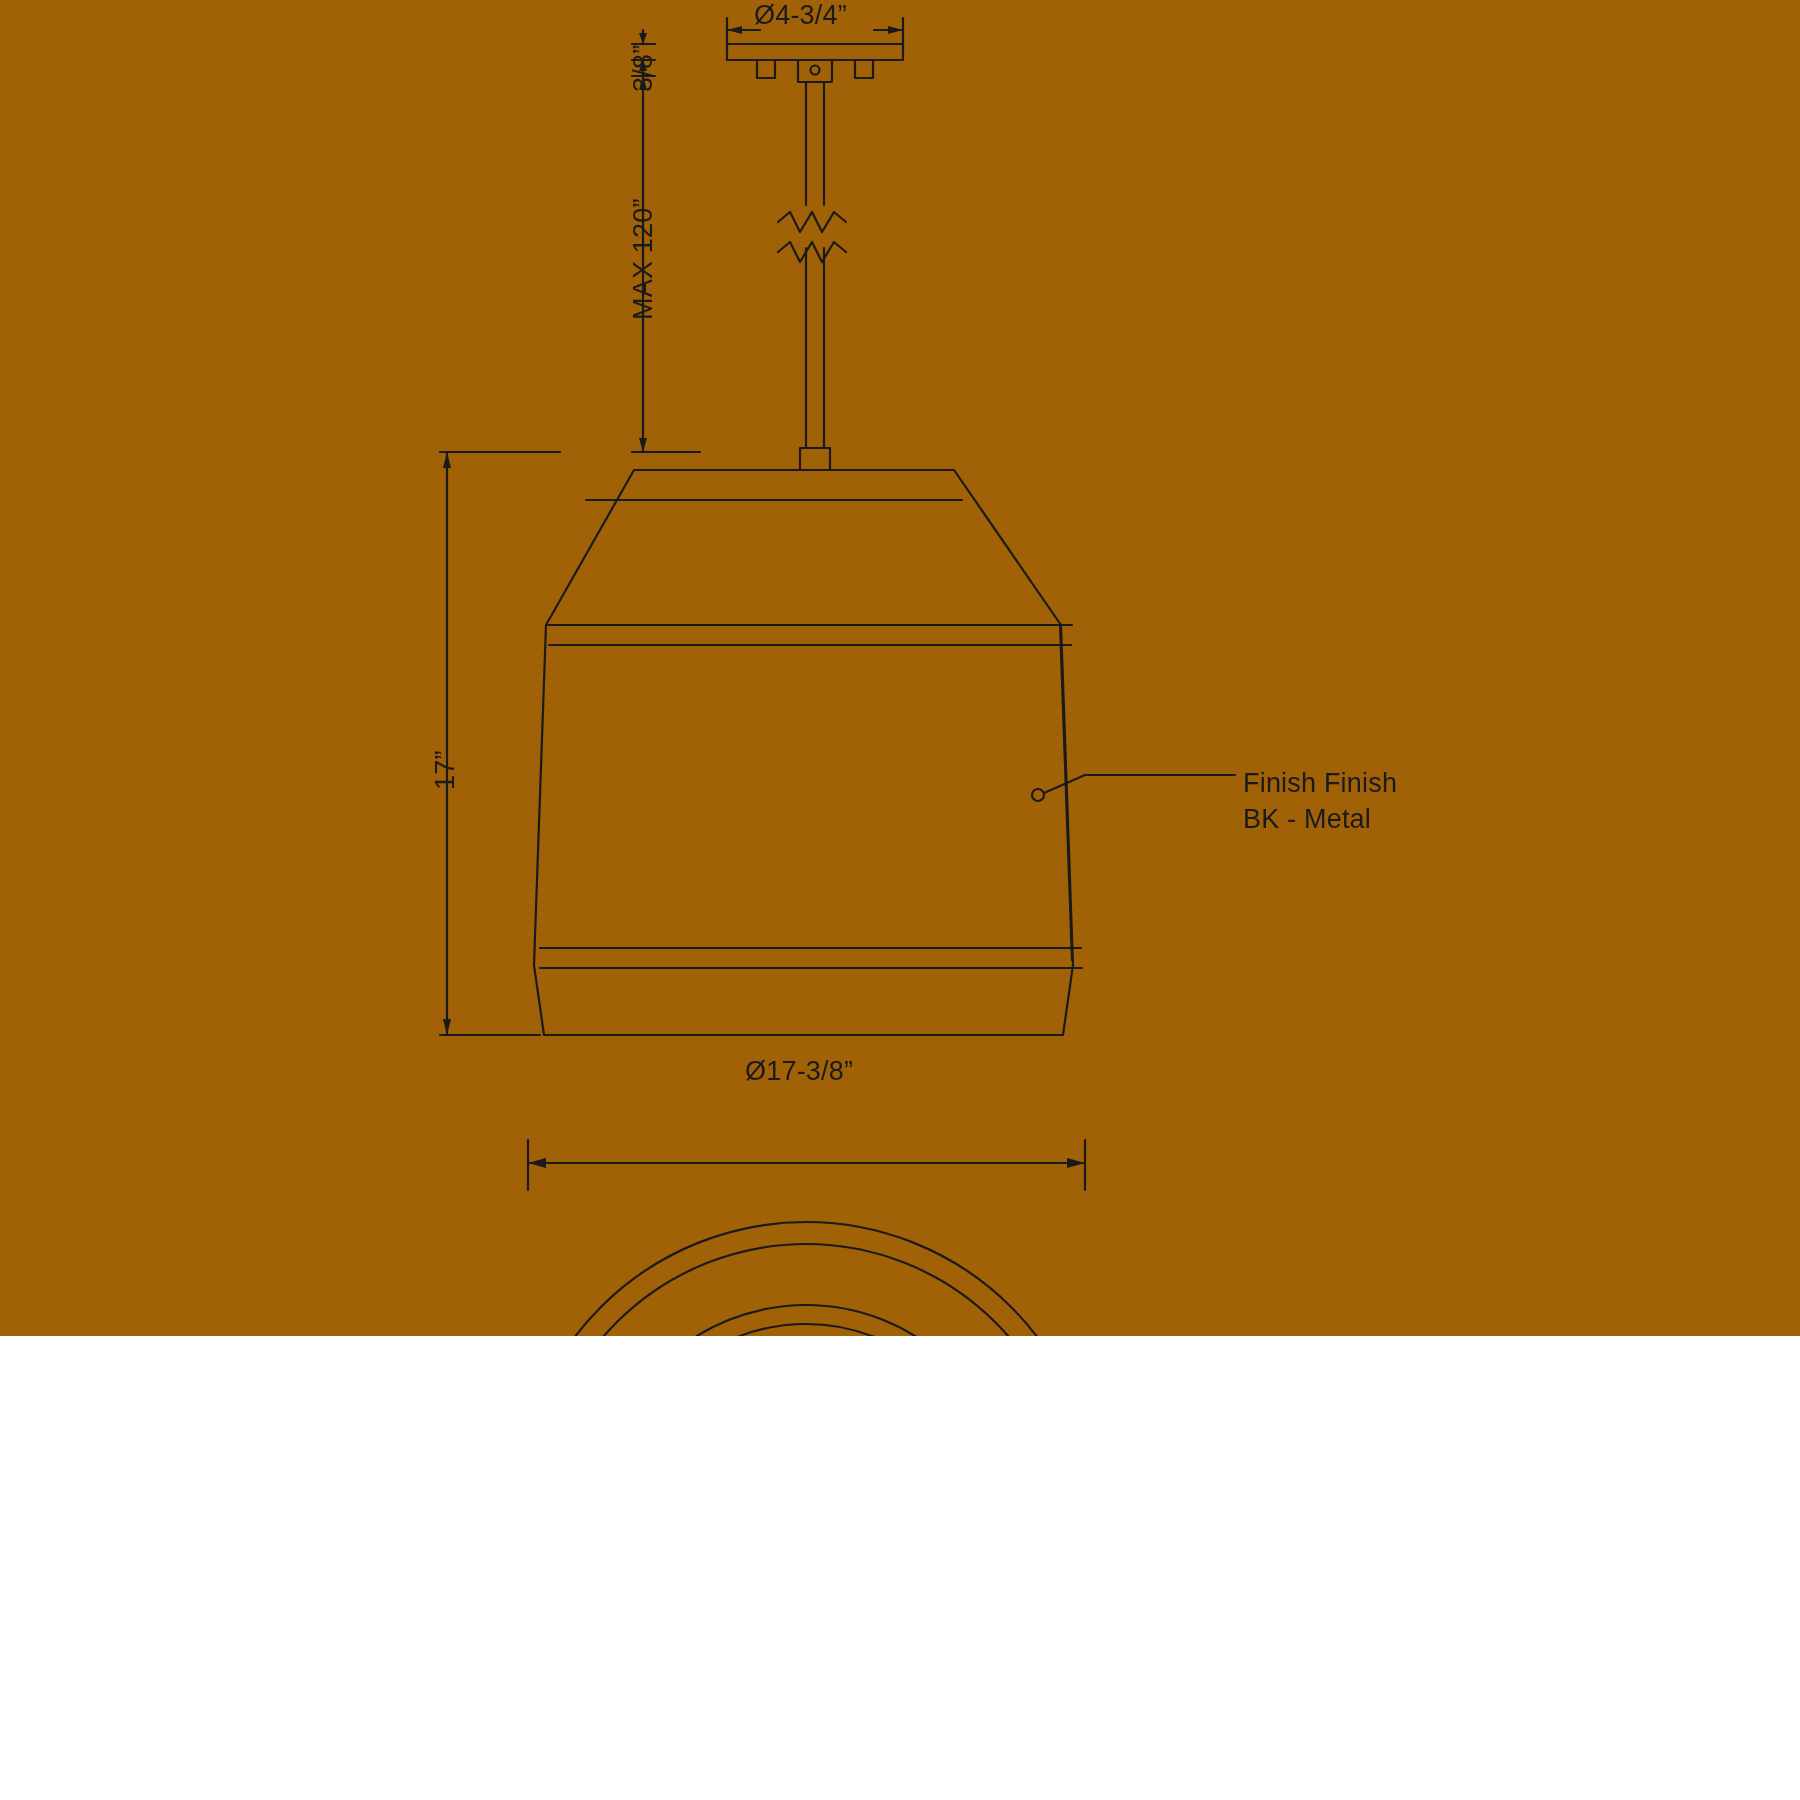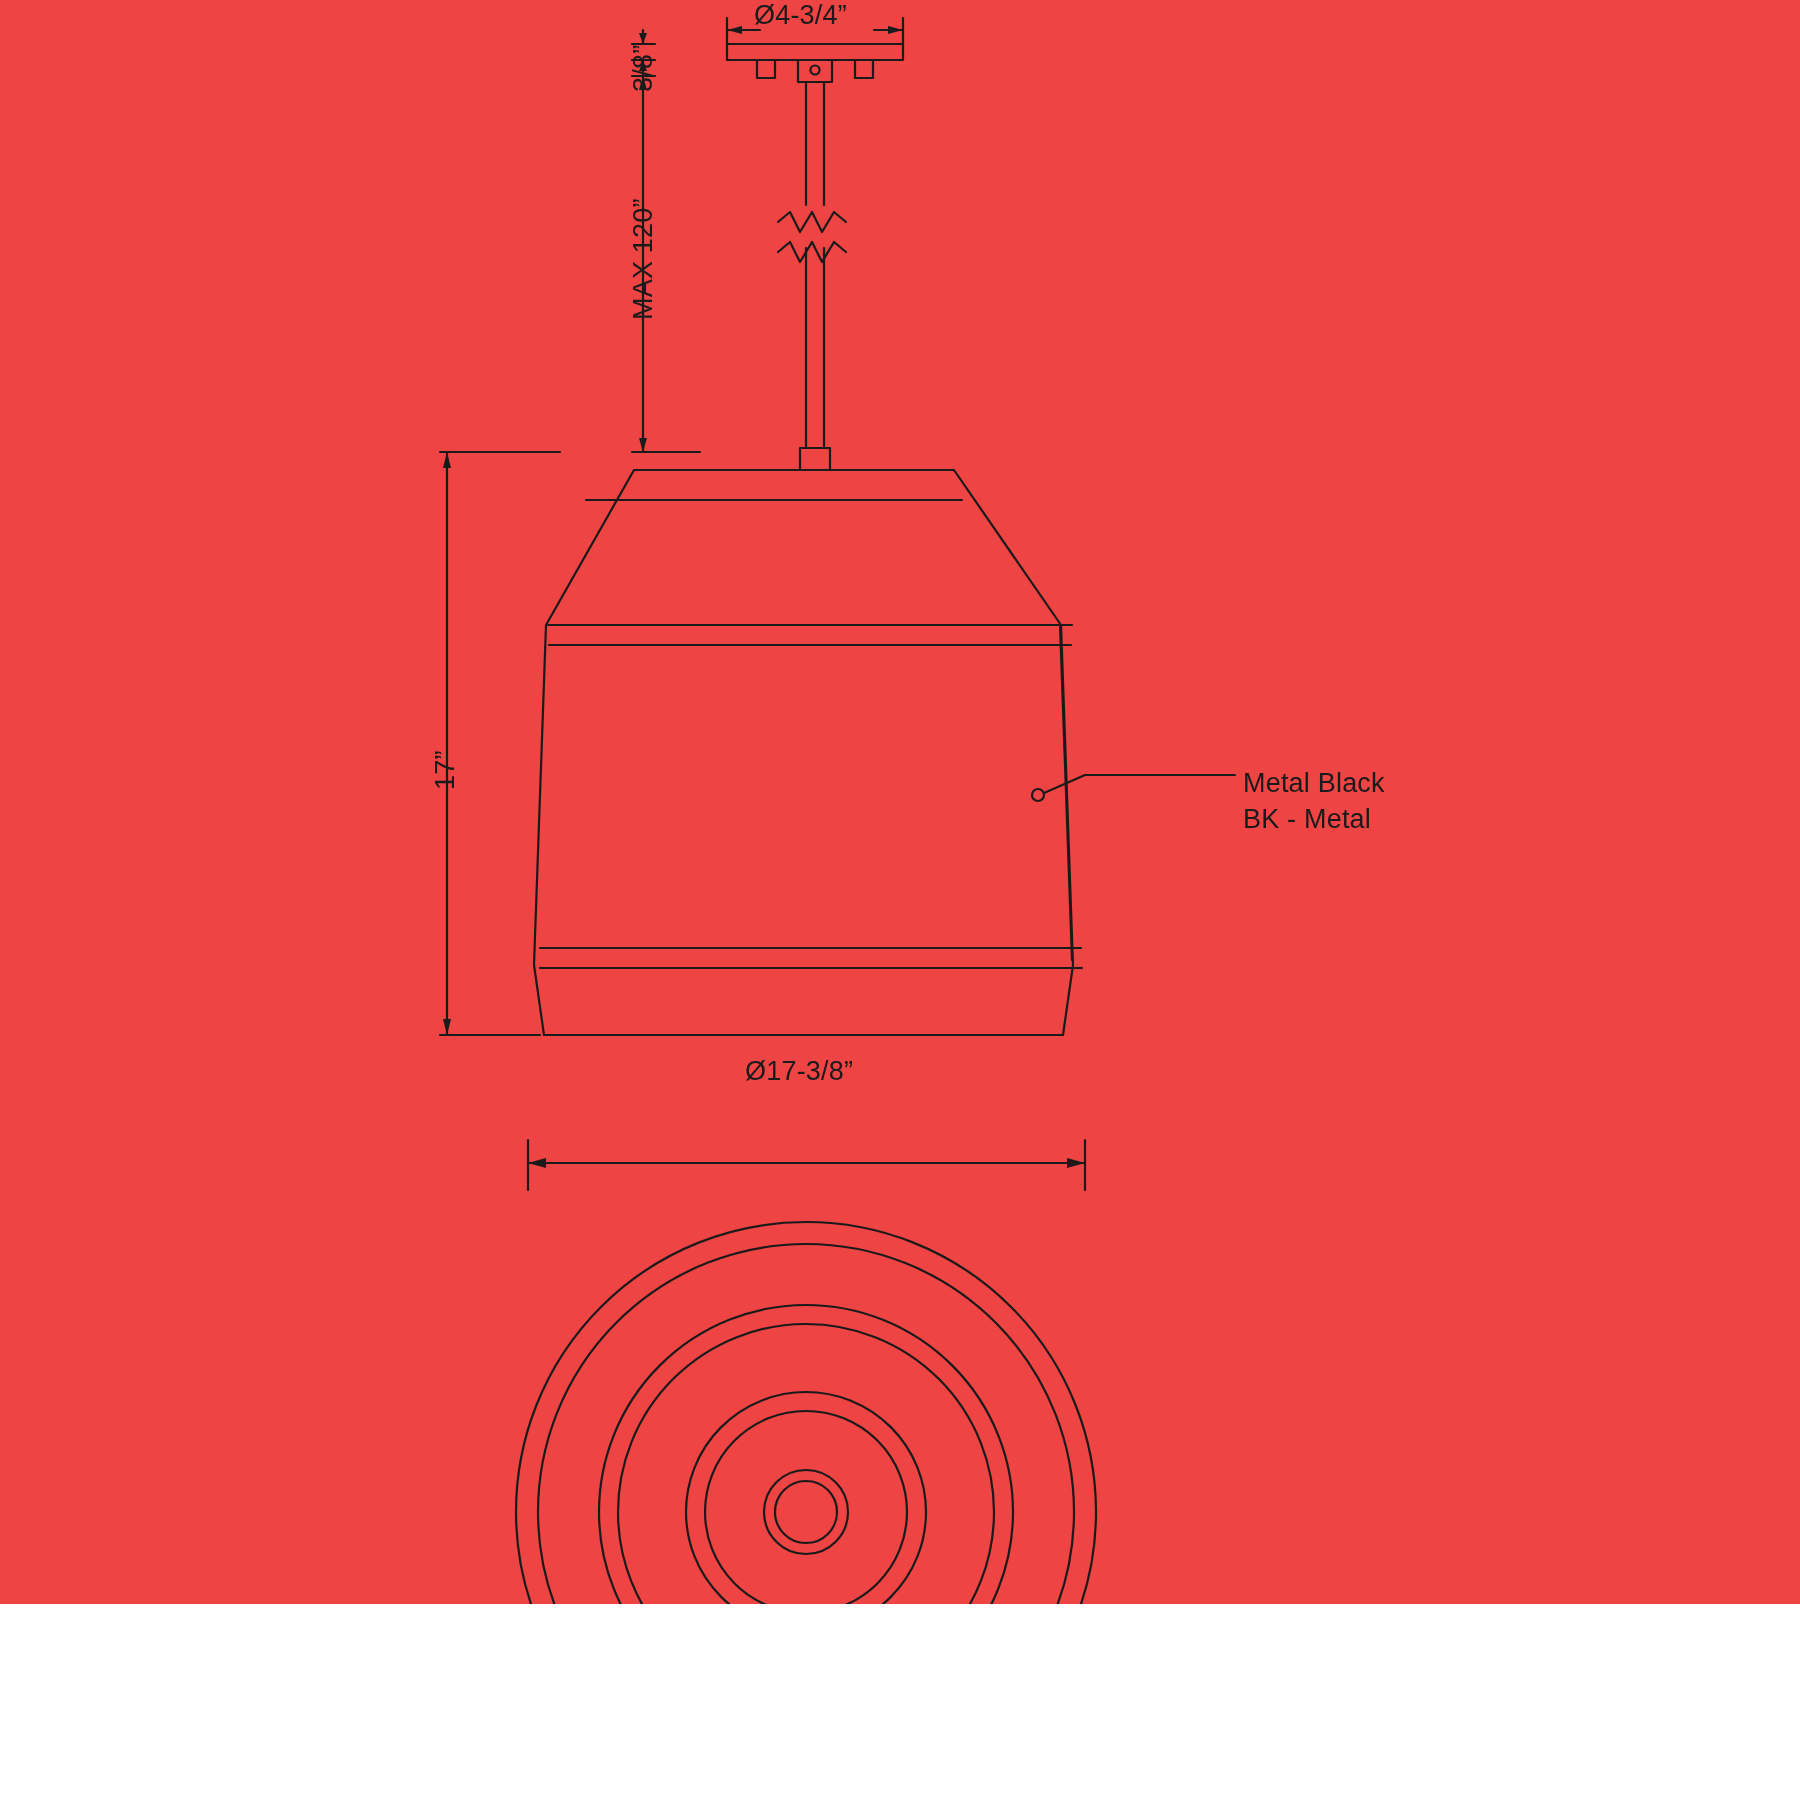--- a/index.html
+++ b/index.html
@@ -3,22 +3,22 @@
 <meta charset="utf-8">
 <style>
   html, body {
     margin: 0;
     padding: 0;
     background: #ffffff;
   }
   #page {
     position: relative;
     width: 1800px;
-    height: 1604px;
-    background: #ef4444;
+    height: 1336px;
+    background: #a16207;
     font-family: "Liberation Sans", sans-serif;
     color: #000000;
     overflow: hidden;
   }
   svg.drawing {
     position: absolute;
     left: 0;
     top: 0;
     width: 1800px;
     height: 1800px;
@@ -164,17 +164,17 @@
   <div class="lbl" id="lbl-top-dia">Ø4-3/4”</div>
 
   <div class="lbl lbl-vert" id="lbl-height">17”</div>
 
   <div class="lbl lbl-vert" id="lbl-drop">MAX 120”</div>
 
   <div class="lbl lbl-vert" id="lbl-canopy-h">3/8”</div>
 
   <div class="lbl" id="lbl-bottom-dia">Ø17-3/8”</div>
 
-  <div class="lbl" id="lbl-finish-1">Metal Black</div>
+  <div class="lbl" id="lbl-finish-1">Finish Finish</div>
 
   <div class="lbl" id="lbl-finish-2">BK - Metal</div>
 
 </div>
 
 </body></html>

